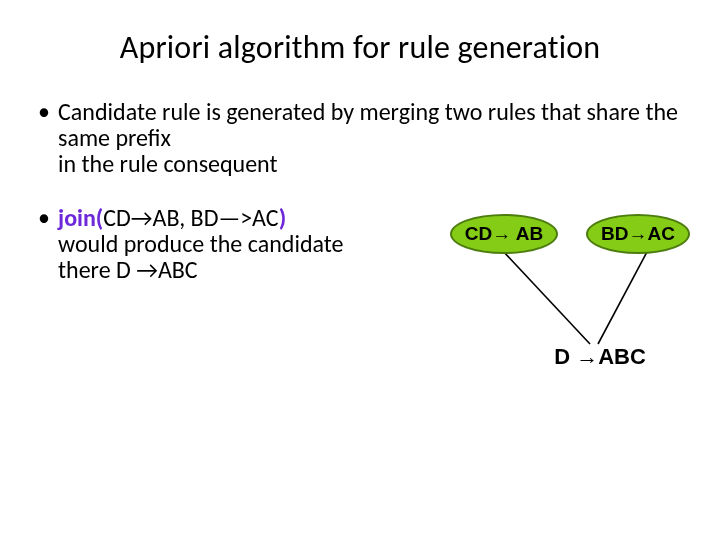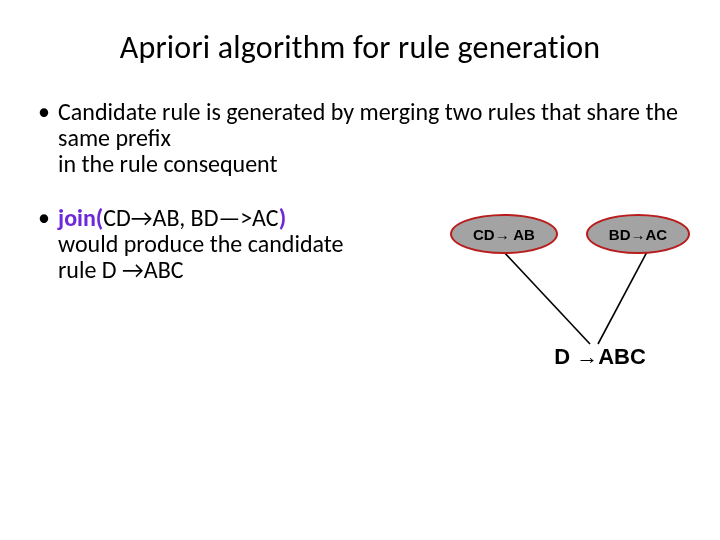--- a/index.html
+++ b/index.html
@@ -56,27 +56,27 @@
   .diagram {
     position: absolute;
     left: 450px;
     top: 214px;
     width: 250px;
     height: 200px;
     pointer-events: none;
   }
   .oval {
     position: absolute;
-    border: 2px solid #b91c1c;
+    border: 2px solid #4d7c0f;
     border-radius: 50%;
-    background: #a3a3a3;
+    background: #84cc16;
     display: flex;
     align-items: center;
     justify-content: center;
-    font-size: 15px;
+    font-size: 19px;
     font-weight: 700;
     white-space: nowrap;
   }
   .oval.leaf { border: none; background: transparent; font-size: 22px; text-align: right; }
   .arrow { font-family: Arial, sans-serif; }
 
   svg.lines {
     position: absolute;
     left: 0; top: 0;
     width: 250px; height: 200px;
@@ -95,21 +95,21 @@
     <li class="li1">
       <span style="white-space:pre-line;">Candidate rule is generated by merging two rules that share the same prefix
 in the rule consequent</span>
     </li>
 
     <li class="li2">
       <span class="red">join(</span><span>CD→AB</span><span>, </span><span>BD—&gt;AC</span><span class="red">)</span>
       <br>
       <span>would produce the candidate</span>
       <br>
-      <span>rule D →ABC</span>
+      <span>there D →ABC</span>
     </li>
 
 
   </ul>
 
   <div class="diagram">
     <svg class="lines">
       <line x1="52" y1="36" x2="140" y2="130" stroke="#000" stroke-width="1.6"></line>
       <line x1="198" y1="36" x2="148" y2="130" stroke="#000" stroke-width="1.6"></line>
     </svg>

